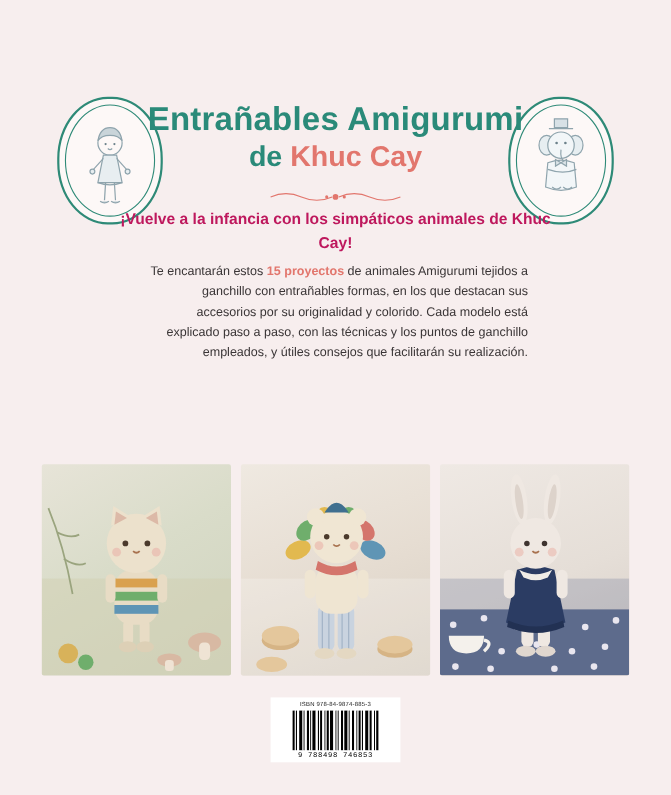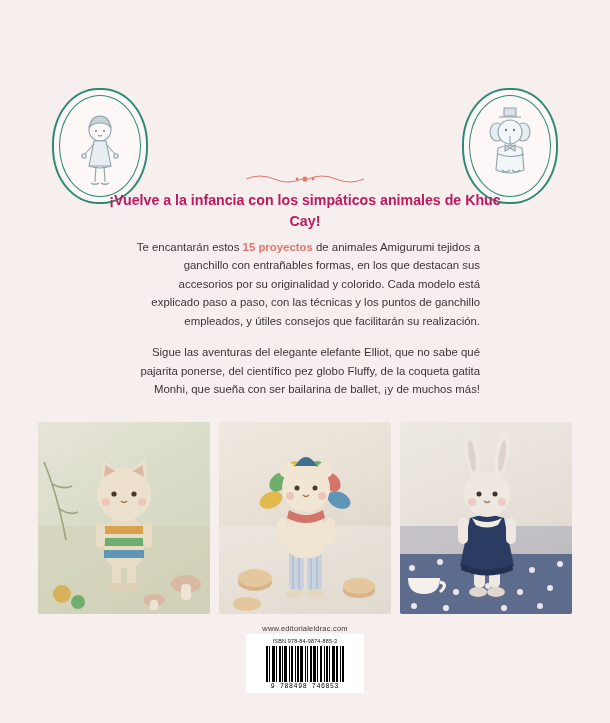--- a/index.html
+++ b/index.html
@@ -237,38 +237,41 @@
 
         <path d="M38 80 q4 4 8 0"></path>
         <path d="M48 80 q4 4 8 0"></path>
 
         <path d="M41 55 l5 3 l-5 3 z" fill="#dbe4e8"></path>
         <path d="M51 55 l-5 3 l5 3 z" fill="#dbe4e8"></path>
       </g>
     </svg>
   </div>
 
+  <div class="title-block">
+    <div class="title-line1">Entrañables Amigurumi</div>
+    <div class="title-line2"><span>de </span><span class="title-accent">Khuc Cay</span></div>
+  </div>
 
   <div class="divider">
     <svg width="130" height="14" viewBox="0 0 130 14">
       <g stroke="#e2766d" stroke-width="1" fill="none">
         <path d="M6 7 q14 -6 28 0 q14 6 28 0"></path>
         <path d="M68 7 q14 -6 28 0 q14 6 28 0"></path>
       </g>
       <circle cx="65" cy="7" r="2.6" fill="#e2766d"></circle>
       <circle cx="57" cy="7" r="1.4" fill="#e2766d"></circle>
       <circle cx="73" cy="7" r="1.4" fill="#e2766d"></circle>
     </svg>
   </div>
 
   <div class="subtitle">¡Vuelve a la infancia con los simpáticos animales de Khuc Cay!</div>
 
   <div class="body-copy">
     <p><span>Te encantarán estos </span><span class="hl">15 proyectos</span><span> de animales Amigurumi tejidos a ganchillo con entrañables formas, en los que destacan sus accesorios por su originalidad y colorido. Cada modelo está explicado paso a paso, con las técnicas y los puntos de ganchillo empleados, y útiles consejos que facilitarán su realización.</span></p>
-    <p>Sigue las aventuras del elegante elefante Elliot, que no sabe qué pajarita ponerse, del científico pez globo Fluffy, de la coqueta gatita Monhi, que sueña con ser bailarina de ballet, ¡y de muchos más!</p>
   </div>
 
   <div class="photos">
 
     <div class="photo ph1">
       <div class="surface"></div>
       <svg class="fig" style="left:0;top:0;" width="172" height="192" viewBox="0 0 172 192">
 
         <g stroke="#9aa47e" stroke-width="1.6" fill="none">
           <path d="M6 40 q14 34 22 78"></path>
@@ -408,21 +411,20 @@
 
         <circle cx="79" cy="72" r="2.5" fill="#3e3430"></circle>
         <circle cx="95" cy="72" r="2.5" fill="#3e3430"></circle>
         <path d="M84 79 q3 3 6 0" stroke="#a8724f" stroke-width="1.6" fill="none"></path>
         <circle cx="72" cy="80" r="4" fill="#e9b3a8" opacity="0.55"></circle>
         <circle cx="102" cy="80" r="4" fill="#e9b3a8" opacity="0.55"></circle>
       </svg>
     </div>
   </div>
 
-  <div class="publisher">www.editorialeldrac.com</div>
 
   <div class="barcode-wrap">
     <div class="isbn-text">ISBN 978-84-9874-885-3</div>
     <div class="bars">
       <span style="width:2px"></span>
         <span style="width:1px;background:#fff"></span>
       <span style="width:1px"></span>
         <span style="width:2px;background:#fff"></span>
       <span style="width:3px"></span>
         <span style="width:1px;background:#fff"></span>

